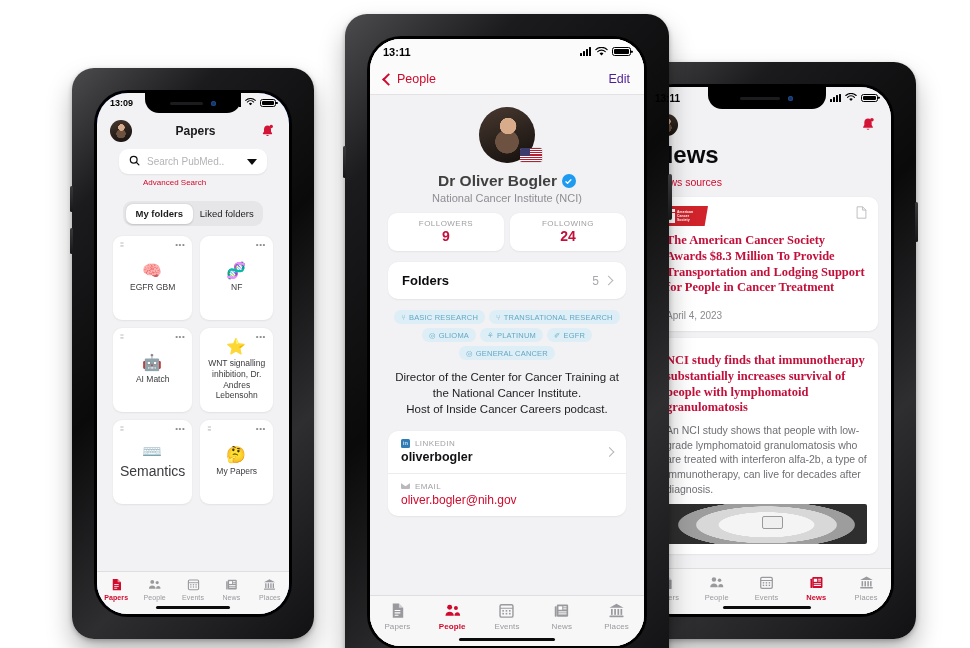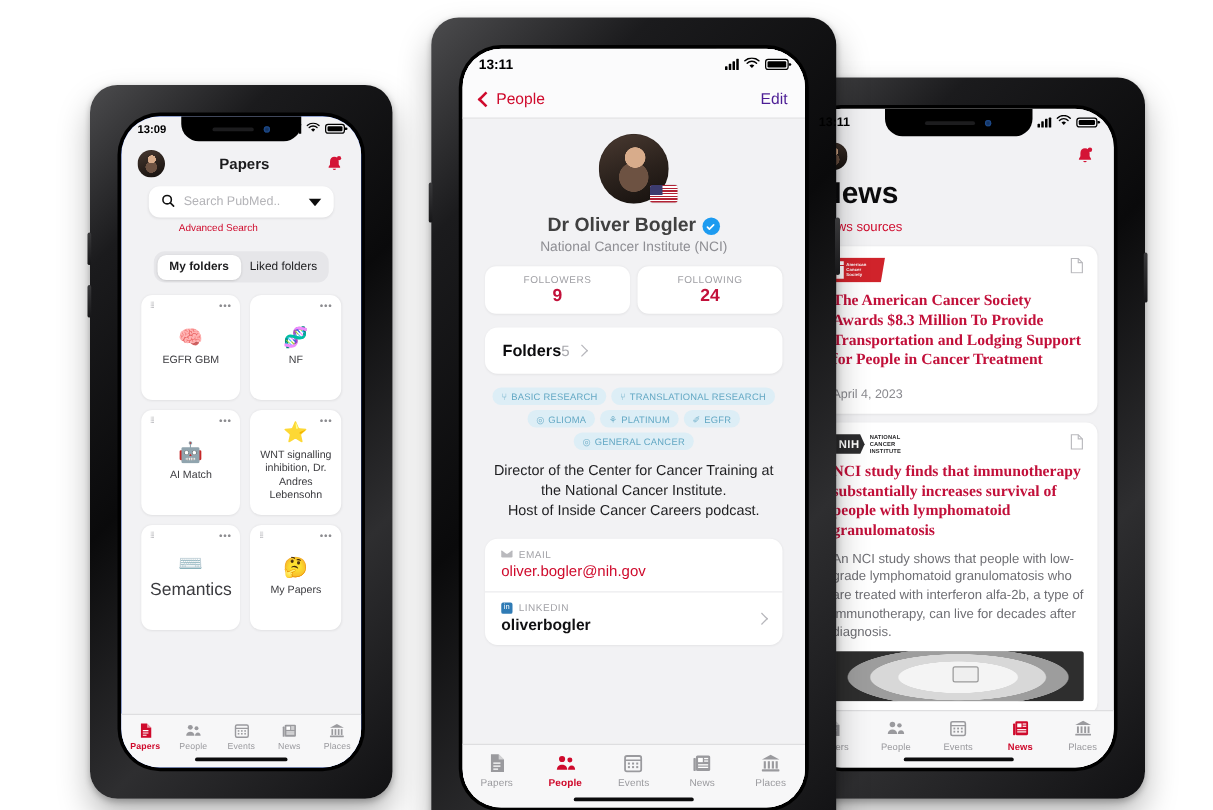--- a/index.html
+++ b/index.html
@@ -173,21 +173,21 @@
   .stats { display:flex; gap:6px; padding:0 18px; }
   .stat {
     flex:1; background:#fff; border-radius:9px; text-align:center;
     padding:6px 0 7px; box-shadow:0 .5px 2px rgba(0,0,0,.06);
   }
   .stat .sl { color:#a0a0a5; letter-spacing:.45px; }
   .stat .sv { color:#c2103a; font-weight:bold; }
 
   .foldersrow {
     margin:0 18px; background:#fff; border-radius:10px;
-    display:flex; align-items:center; 
+    display:flex; align-items:center; justify-content:space-between;
     padding:11px 14px; box-shadow:0 .5px 2px rgba(0,0,0,.06);
   }
   .foldersrow .fl { font-weight:bold; color:#0b0b0d; }
   .foldersrow .fr { display:flex; align-items:center; gap:6px; color:#a8a8ad; }
   .chev-r { width:6px;height:6px;border-right:1.6px solid #b6b6bb;border-top:1.6px solid #b6b6bb;transform:rotate(45deg); }
 
   .pills { display:flex; flex-wrap:wrap; justify-content:center; gap:4px; padding:11px 16px 0; }
   .pill {
     display:flex; align-items:center; gap:3px;
     background:#ddeef6; color:#63a8c4; border-radius:10px;
@@ -547,32 +547,32 @@
                 <span>GENERAL CANCER</span>
               </span>
             </div>
 
             <div class="bio" style="font-size:11.5px; white-space:pre-line;">Director of the Center for Cancer Training at the National Cancer Institute.
 Host of Inside Cancer Careers podcast.</div>
 
             <div class="contact" style="margin-top:13px;">
               <div class="crow">
                 <div class="clabel" style="font-size:8px;">
-                  <span class="env"></span>
-                  <span>EMAIL</span>
-                </div>
-                <div class="cval-red" style="font-size:12px; margin-top:2px;">oliver.bogler@nih.gov</div>
-              </div>
-              <div class="crow">
-                <div class="clabel" style="font-size:8px;">
                   <span class="li" style="font-size:6px;">in</span>
                   <span>LINKEDIN</span>
                 </div>
                 <div class="cval-dark" style="font-size:12.5px; margin-top:2px;">oliverbogler</div>
                 <span class="chev-r"></span>
+              </div>
+              <div class="crow">
+                <div class="clabel" style="font-size:8px;">
+                  <span class="env"></span>
+                  <span>EMAIL</span>
+                </div>
+                <div class="cval-red" style="font-size:12px; margin-top:2px;">oliver.bogler@nih.gov</div>
               </div>
             </div>
           </div>
 
           <div class="tabbar" style="height:45px; font-size:8px;">
             <div class="tabitem">
               <span class="tico">
                 <svg width="19" height="19" viewBox="0 0 20 20">
                     <path d="M5 2.5h6.5L16 7v10.5H5z" fill="#9a9a9e"></path>
                     <path d="M11.5 2.5V7H16" fill="#fff" opacity=".55"></path>
@@ -713,34 +713,20 @@
                       <path d="M1.2 .8h6L10.8 4.4V13.2H1.2z" stroke="#b9b9bd" stroke-width="1" fill="none"></path>
                       <path d="M7.2 .8v3.6h3.6" stroke="#b9b9bd" stroke-width="1" fill="none"></path>
                     </svg>
                 </span>
               </div>
               <div class="nheadline" style="font-size:12.5px; margin-top:7px;">The American Cancer Society Awards $8.3 Million To Provide Transportation and Lodging Support for People in Cancer Treatment</div>
               <div class="ndate" style="font-size:10px; margin-top:14px;">April 4, 2023</div>
             </div>
 
             <div class="newscard">
-              <div class="ncTop">
-                <div class="nih-logo">
-                  <span class="nih-box" style="font-size:9px;">NIH</span>
-                  <span class="nih-txt" style="font-size:4.6px; white-space:pre-line;">NATIONAL
-CANCER
-INSTITUTE</span>
-                </div>
-                <span class="doc-ico">
-                  <svg width="11" height="13" viewBox="0 0 12 14">
-                      <path d="M1.2 .8h6L10.8 4.4V13.2H1.2z" stroke="#b9b9bd" stroke-width="1" fill="none"></path>
-                      <path d="M7.2 .8v3.6h3.6" stroke="#b9b9bd" stroke-width="1" fill="none"></path>
-                    </svg>
-                </span>
-              </div>
               <div class="nheadline" style="font-size:12.5px; margin-top:6px;">NCI study finds that immunotherapy substantially increases survival of people with lymphomatoid granulomatosis</div>
               <div class="nsum" style="font-size:10.5px; margin-top:7px;">An NCI study shows that people with low-grade lymphomatoid granulomatosis who are treated with interferon alfa-2b, a type of immunotherapy, can live for decades after diagnosis.</div>
               <div class="ctscan"></div>
             </div>
           </div>
 
           <div class="tabbar" style="height:40px; font-size:7.5px;">
             <div class="tabitem">
               <span class="tico">
                 <svg width="17" height="17" viewBox="0 0 20 20">

